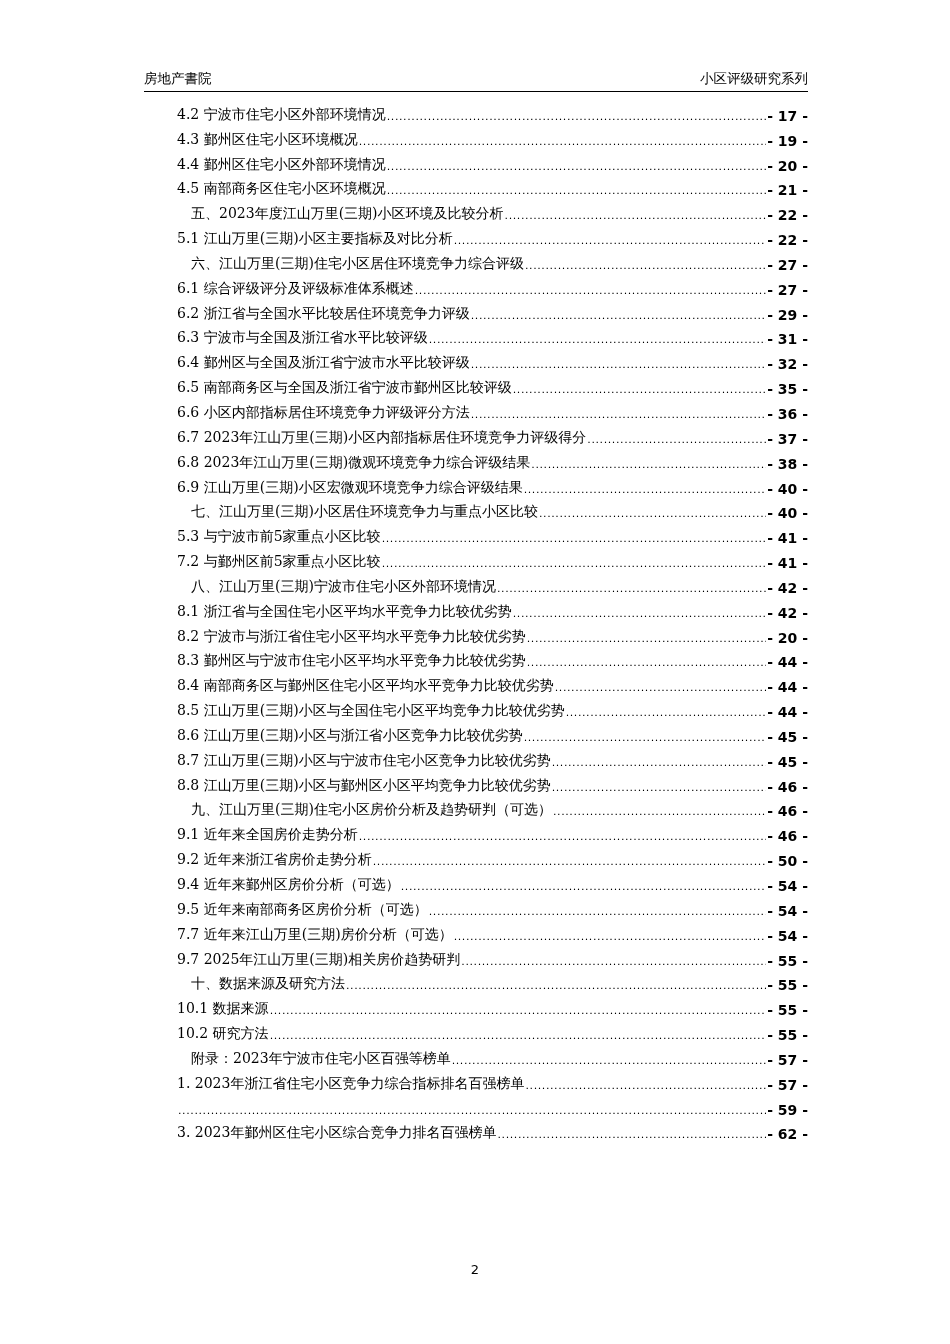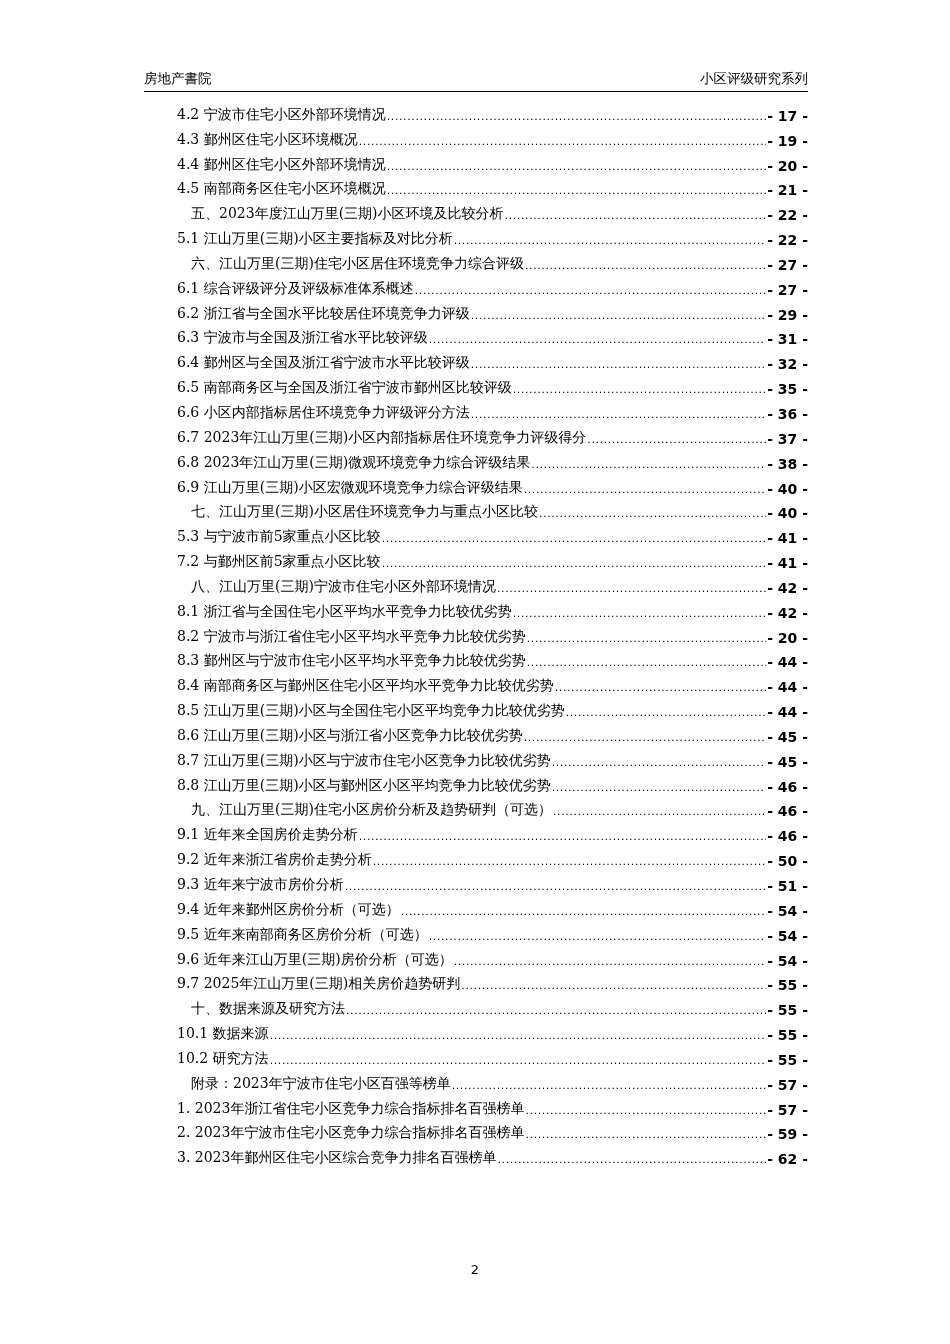--- a/index.html
+++ b/index.html
@@ -177,36 +177,31 @@
       <span class="label">9.1 近年来全国房价走势分析</span>
       <span class="dots"></span>
       <span class="page">- 46 -</span>
     </div>
     <div class="row l2">
       <span class="label">9.2 近年来浙江省房价走势分析</span>
       <span class="dots"></span>
       <span class="page">- 50 -</span>
     </div>
     <div class="row l2">
-      <span class="label">9.3 近年来宁波市房价分析</span>
-      <span class="dots"></span>
-      <span class="page">- 51 -</span>
-    </div>
-    <div class="row l2">
       <span class="label">9.4 近年来鄞州区房价分析（可选）</span>
       <span class="dots"></span>
       <span class="page">- 54 -</span>
     </div>
     <div class="row l2">
       <span class="label">9.5 近年来南部商务区房价分析（可选）</span>
       <span class="dots"></span>
       <span class="page">- 54 -</span>
     </div>
     <div class="row l2">
-      <span class="label">9.6 近年来江山万里(三期)房价分析（可选）</span>
+      <span class="label">7.7 近年来江山万里(三期)房价分析（可选）</span>
       <span class="dots"></span>
       <span class="page">- 54 -</span>
     </div>
     <div class="row l2">
       <span class="label">9.7 2025年江山万里(三期)相关房价趋势研判</span>
       <span class="dots"></span>
       <span class="page">- 55 -</span>
     </div>
     <div class="row l1">
       <span class="label">十、数据来源及研究方法</span>
@@ -227,21 +222,20 @@
       <span class="label">附录：2023年宁波市住宅小区百强等榜单</span>
       <span class="dots"></span>
       <span class="page">- 57 -</span>
     </div>
     <div class="row l2">
       <span class="label">1. 2023年浙江省住宅小区竞争力综合指标排名百强榜单</span>
       <span class="dots"></span>
       <span class="page">- 57 -</span>
     </div>
     <div class="row l2">
-      <span class="label">2. 2023年宁波市住宅小区竞争力综合指标排名百强榜单</span>
       <span class="dots"></span>
       <span class="page">- 59 -</span>
     </div>
     <div class="row l2">
       <span class="label">3. 2023年鄞州区住宅小区综合竞争力排名百强榜单</span>
       <span class="dots"></span>
       <span class="page">- 62 -</span>
     </div>
   </div>
 

